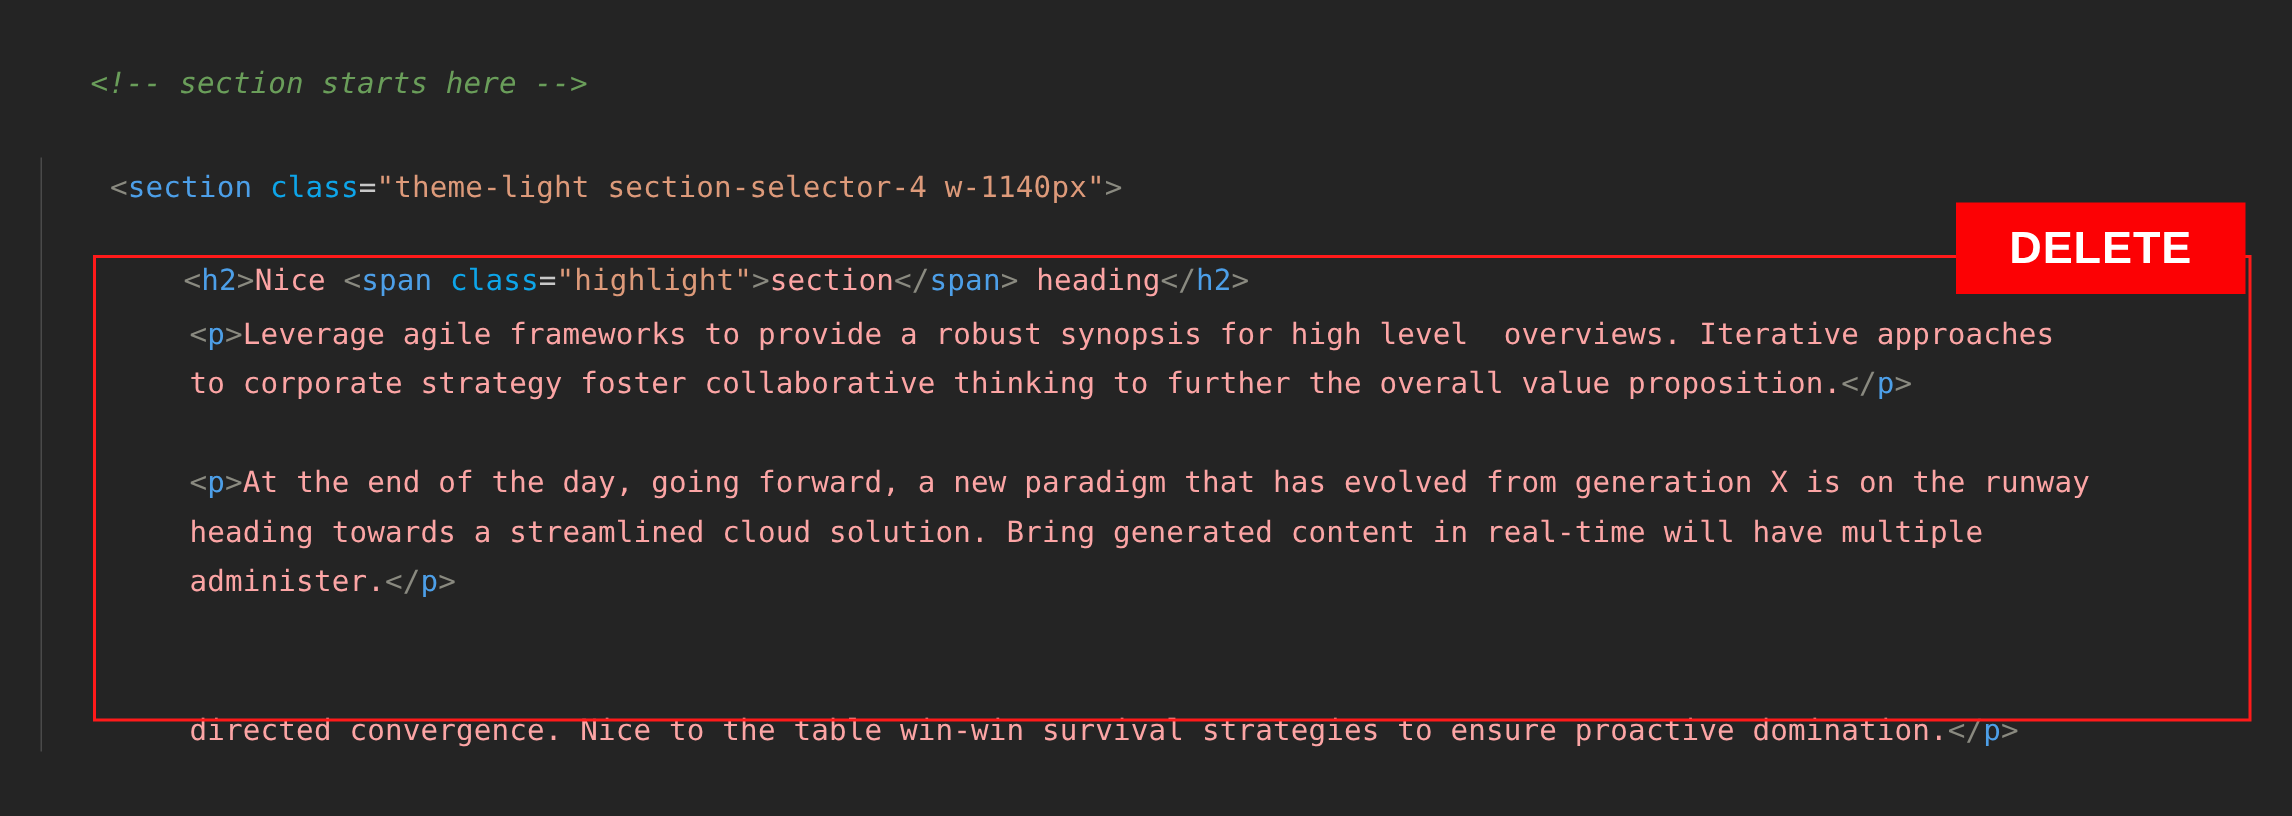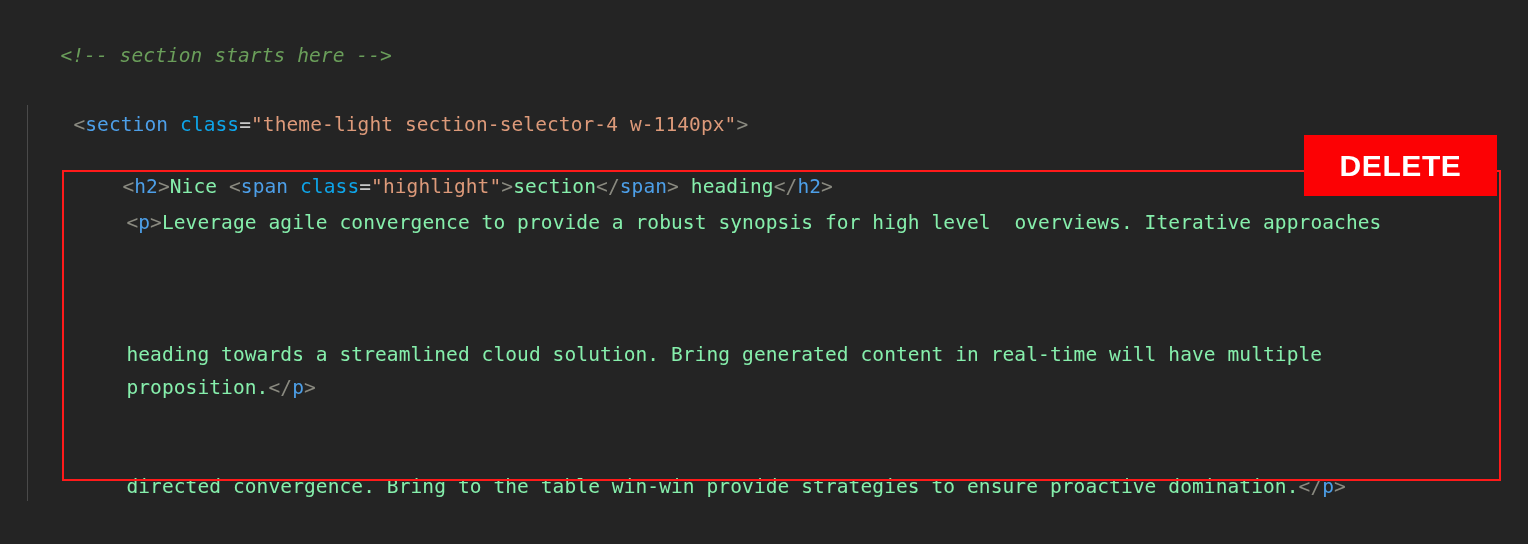--- a/index.html
+++ b/index.html
@@ -42,21 +42,21 @@
     letter-spacing:0.1px;
   }
 
   
   .tok-comment   { color:#6a9e5a;font-style:italic; }
   .tok-punct     { color:#8a8a80; }
   .tok-tag       { color:#4d9fe8; }
   .tok-attr      { color:#0ea5e9; }
   .tok-eq        { color:#c8c8c8; }
   .tok-string    { color:#dd9a7a; }
-  .tok-text      { color:#86efac;text-align:right; }
+  .tok-text      { color:#fca5a5;text-align:right; }
 
   
   #selection-box {
     position:absolute;
     left:62px;
     top:170px;
     width:1439px;
     height:311px;
     border:2px solid #ff1a1a;
     background:transparent;
@@ -97,32 +97,38 @@
 
   <div class="code-line" style="left:26px; top:75px;">
     <span class="tok-punct">&lt;</span><span class="tok-tag">section</span><span class="tok-text"> </span><span class="tok-attr">class</span><span class="tok-eq">=</span><span class="tok-string">"theme-light section-selector-4 w-1140px"</span><span class="tok-punct">&gt;</span>
   </div>
 
   <div class="code-line" style="left:75px; top:137px;">
     <span class="tok-punct">&lt;</span><span class="tok-tag">h2</span><span class="tok-punct">&gt;</span><span class="tok-text">Nice </span><span class="tok-punct">&lt;</span><span class="tok-tag">span</span><span class="tok-text"> </span><span class="tok-attr">class</span><span class="tok-eq">=</span><span class="tok-string">"highlight"</span><span class="tok-punct">&gt;</span><span class="tok-text">section</span><span class="tok-punct">&lt;/</span><span class="tok-tag">span</span><span class="tok-punct">&gt;</span><span class="tok-text"> heading</span><span class="tok-punct">&lt;/</span><span class="tok-tag">h2</span><span class="tok-punct">&gt;</span>
   </div>
 
   <div class="code-line" style="left:79px; top:173px;">
-    <span class="tok-punct">&lt;</span><span class="tok-tag">p</span><span class="tok-punct">&gt;</span><span class="tok-text">Leverage agile convergence to provide a robust synopsis for high level  overviews. Iterative approaches</span>
+    <span class="tok-punct">&lt;</span><span class="tok-tag">p</span><span class="tok-punct">&gt;</span><span class="tok-text">Leverage agile frameworks to provide a robust synopsis for high level  overviews. Iterative approaches</span>
+  </div>
+  <div class="code-line" style="left:79px; top:206px;">
+    <span class="tok-text">to corporate strategy foster collaborative thinking to further the overall value proposition.</span><span class="tok-punct">&lt;/</span><span class="tok-tag">p</span><span class="tok-punct">&gt;</span>
   </div>
 
+  <div class="code-line" style="left:79px; top:272px;">
+    <span class="tok-punct">&lt;</span><span class="tok-tag">p</span><span class="tok-punct">&gt;</span><span class="tok-text">At the end of the day, going forward, a new paradigm that has evolved from generation X is on the runway</span>
+  </div>
   <div class="code-line" style="left:79px; top:305px;">
     <span class="tok-text">heading towards a streamlined cloud solution. Bring generated content in real-time will have multiple</span>
   </div>
   <div class="code-line" style="left:79px; top:338px;">
-    <span class="tok-text">proposition.</span><span class="tok-punct">&lt;/</span><span class="tok-tag">p</span><span class="tok-punct">&gt;</span>
+    <span class="tok-text">administer.</span><span class="tok-punct">&lt;/</span><span class="tok-tag">p</span><span class="tok-punct">&gt;</span>
   </div>
 
   <div class="code-line" style="left:79px; top:437px;">
-    <span class="tok-text">directed convergence. Bring to the table win-win provide strategies to ensure proactive domination.</span><span class="tok-punct">&lt;/</span><span class="tok-tag">p</span><span class="tok-punct">&gt;</span>
+    <span class="tok-text">directed convergence. Nice to the table win-win survival strategies to ensure proactive domination.</span><span class="tok-punct">&lt;/</span><span class="tok-tag">p</span><span class="tok-punct">&gt;</span>
   </div>
 
   <div class="code-line" style="left:26px; top:504px;">
     <span class="tok-punct">&lt;/</span><span class="tok-tag">section</span><span class="tok-punct">&gt;</span>
   </div>
 
   <div id="selection-box"></div>
 
   <div id="delete-button">
     <span>DELETE</span>

